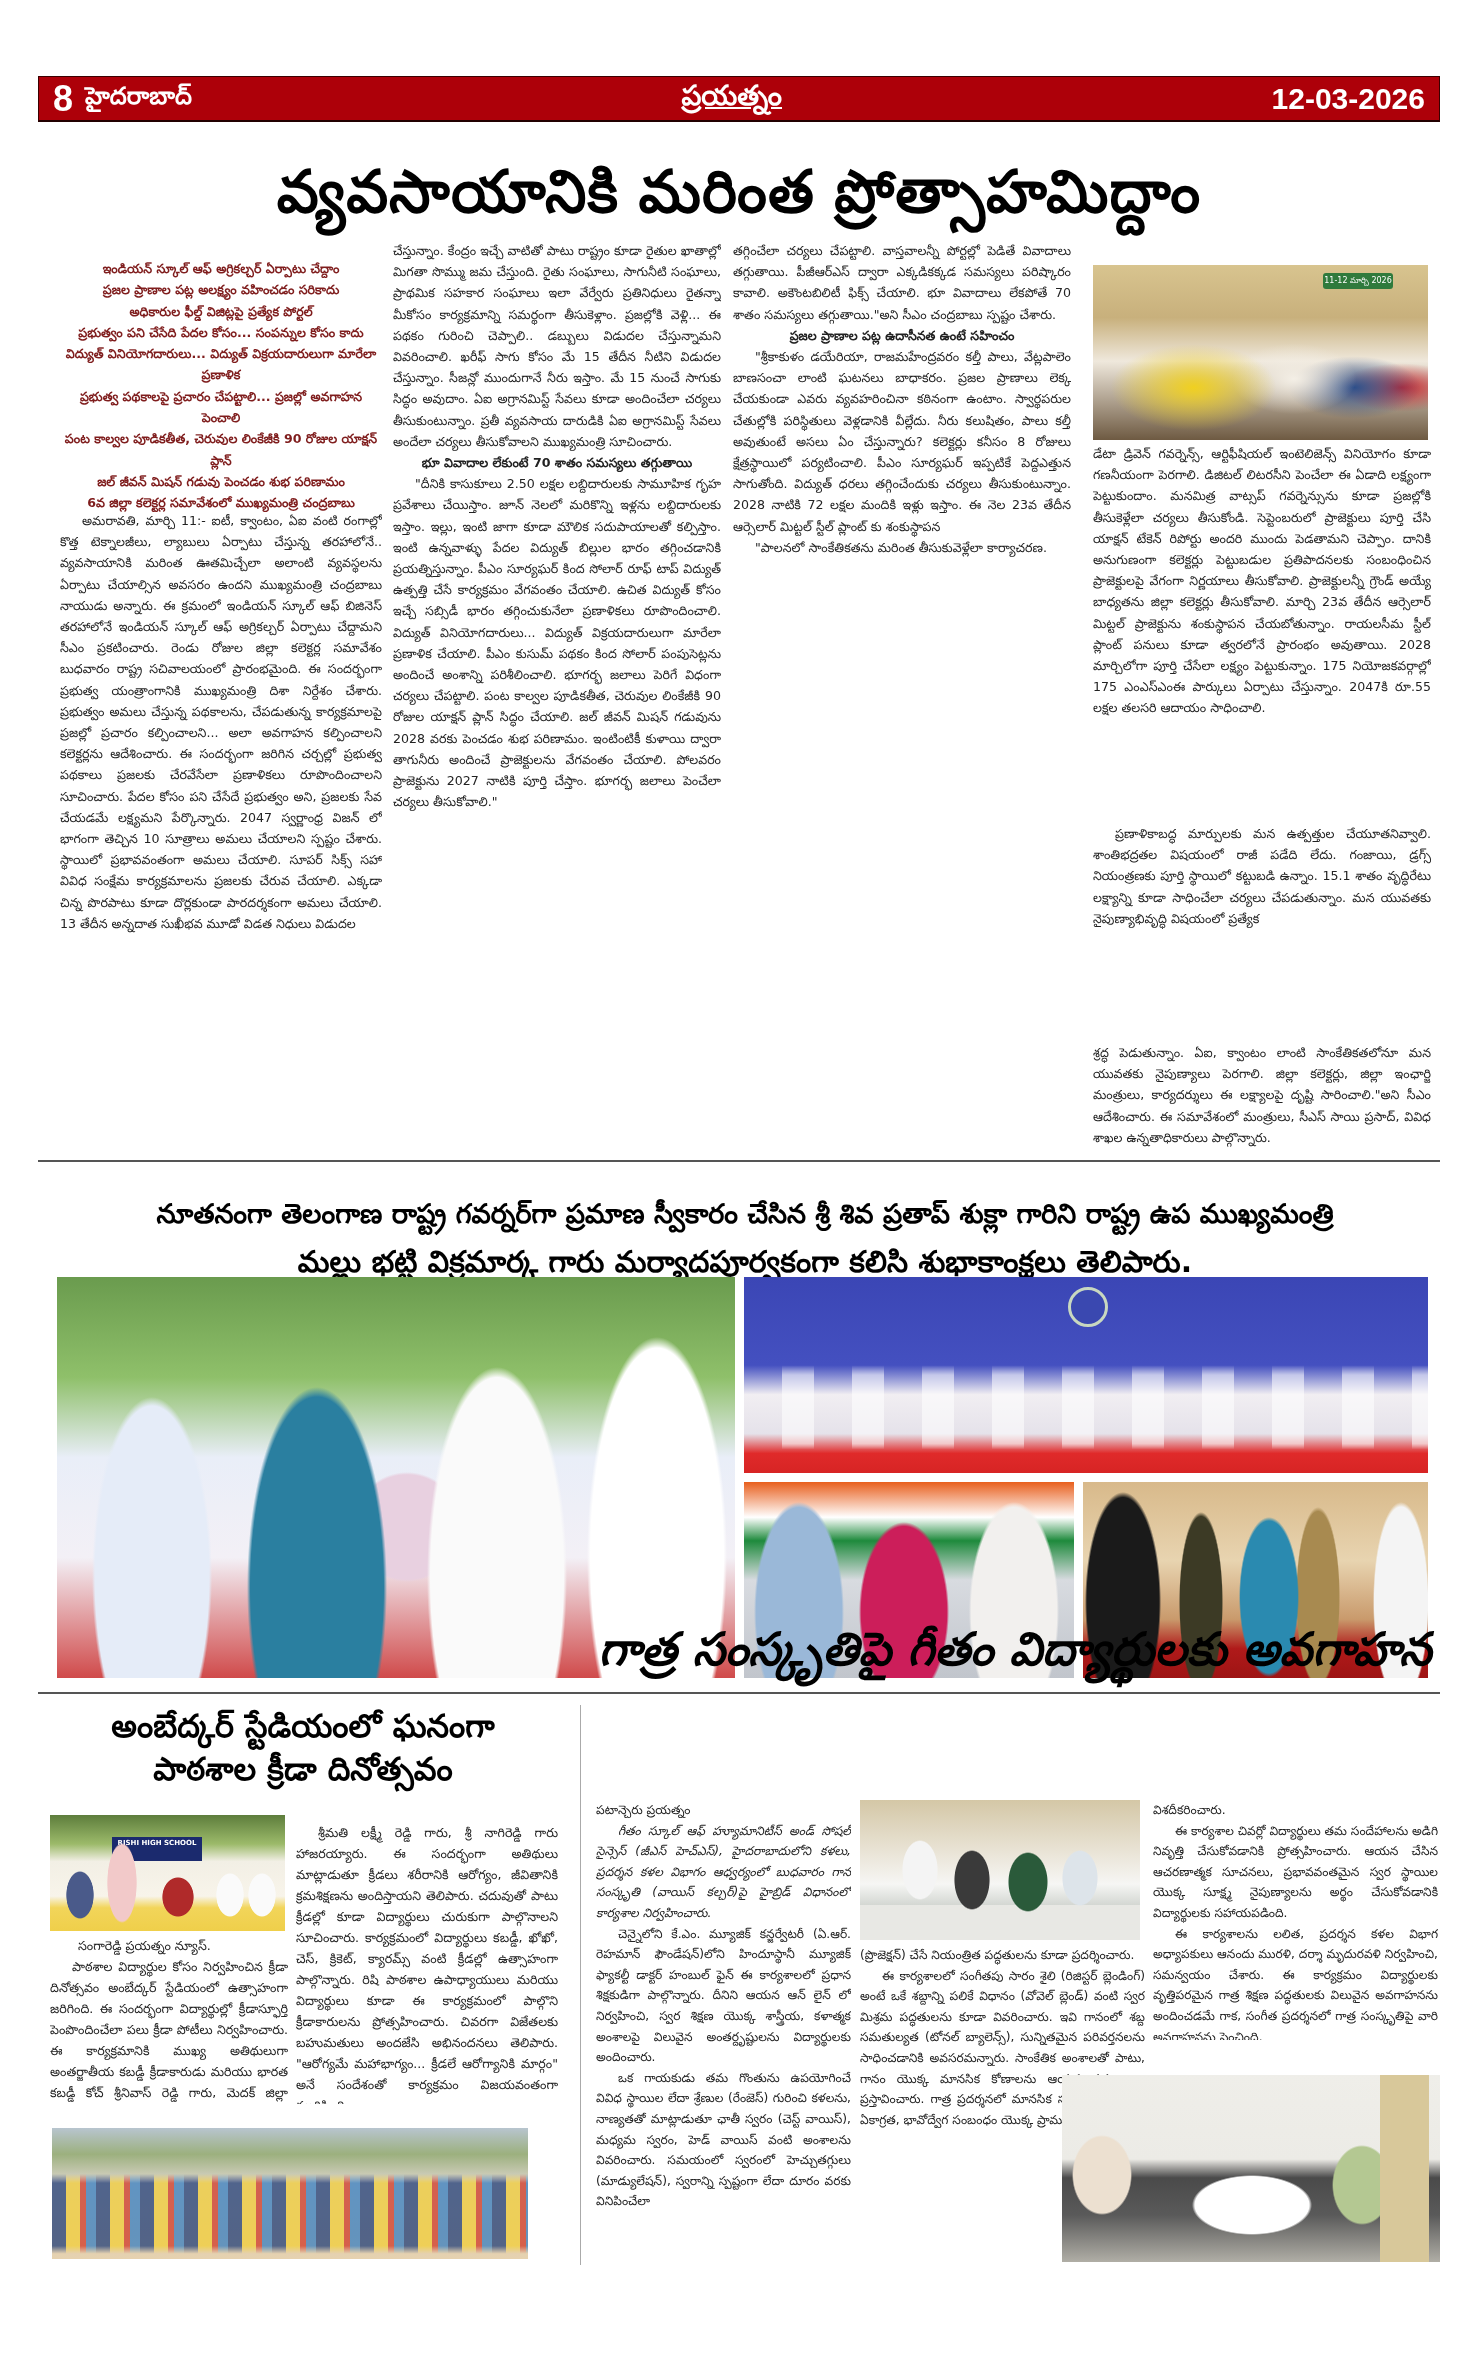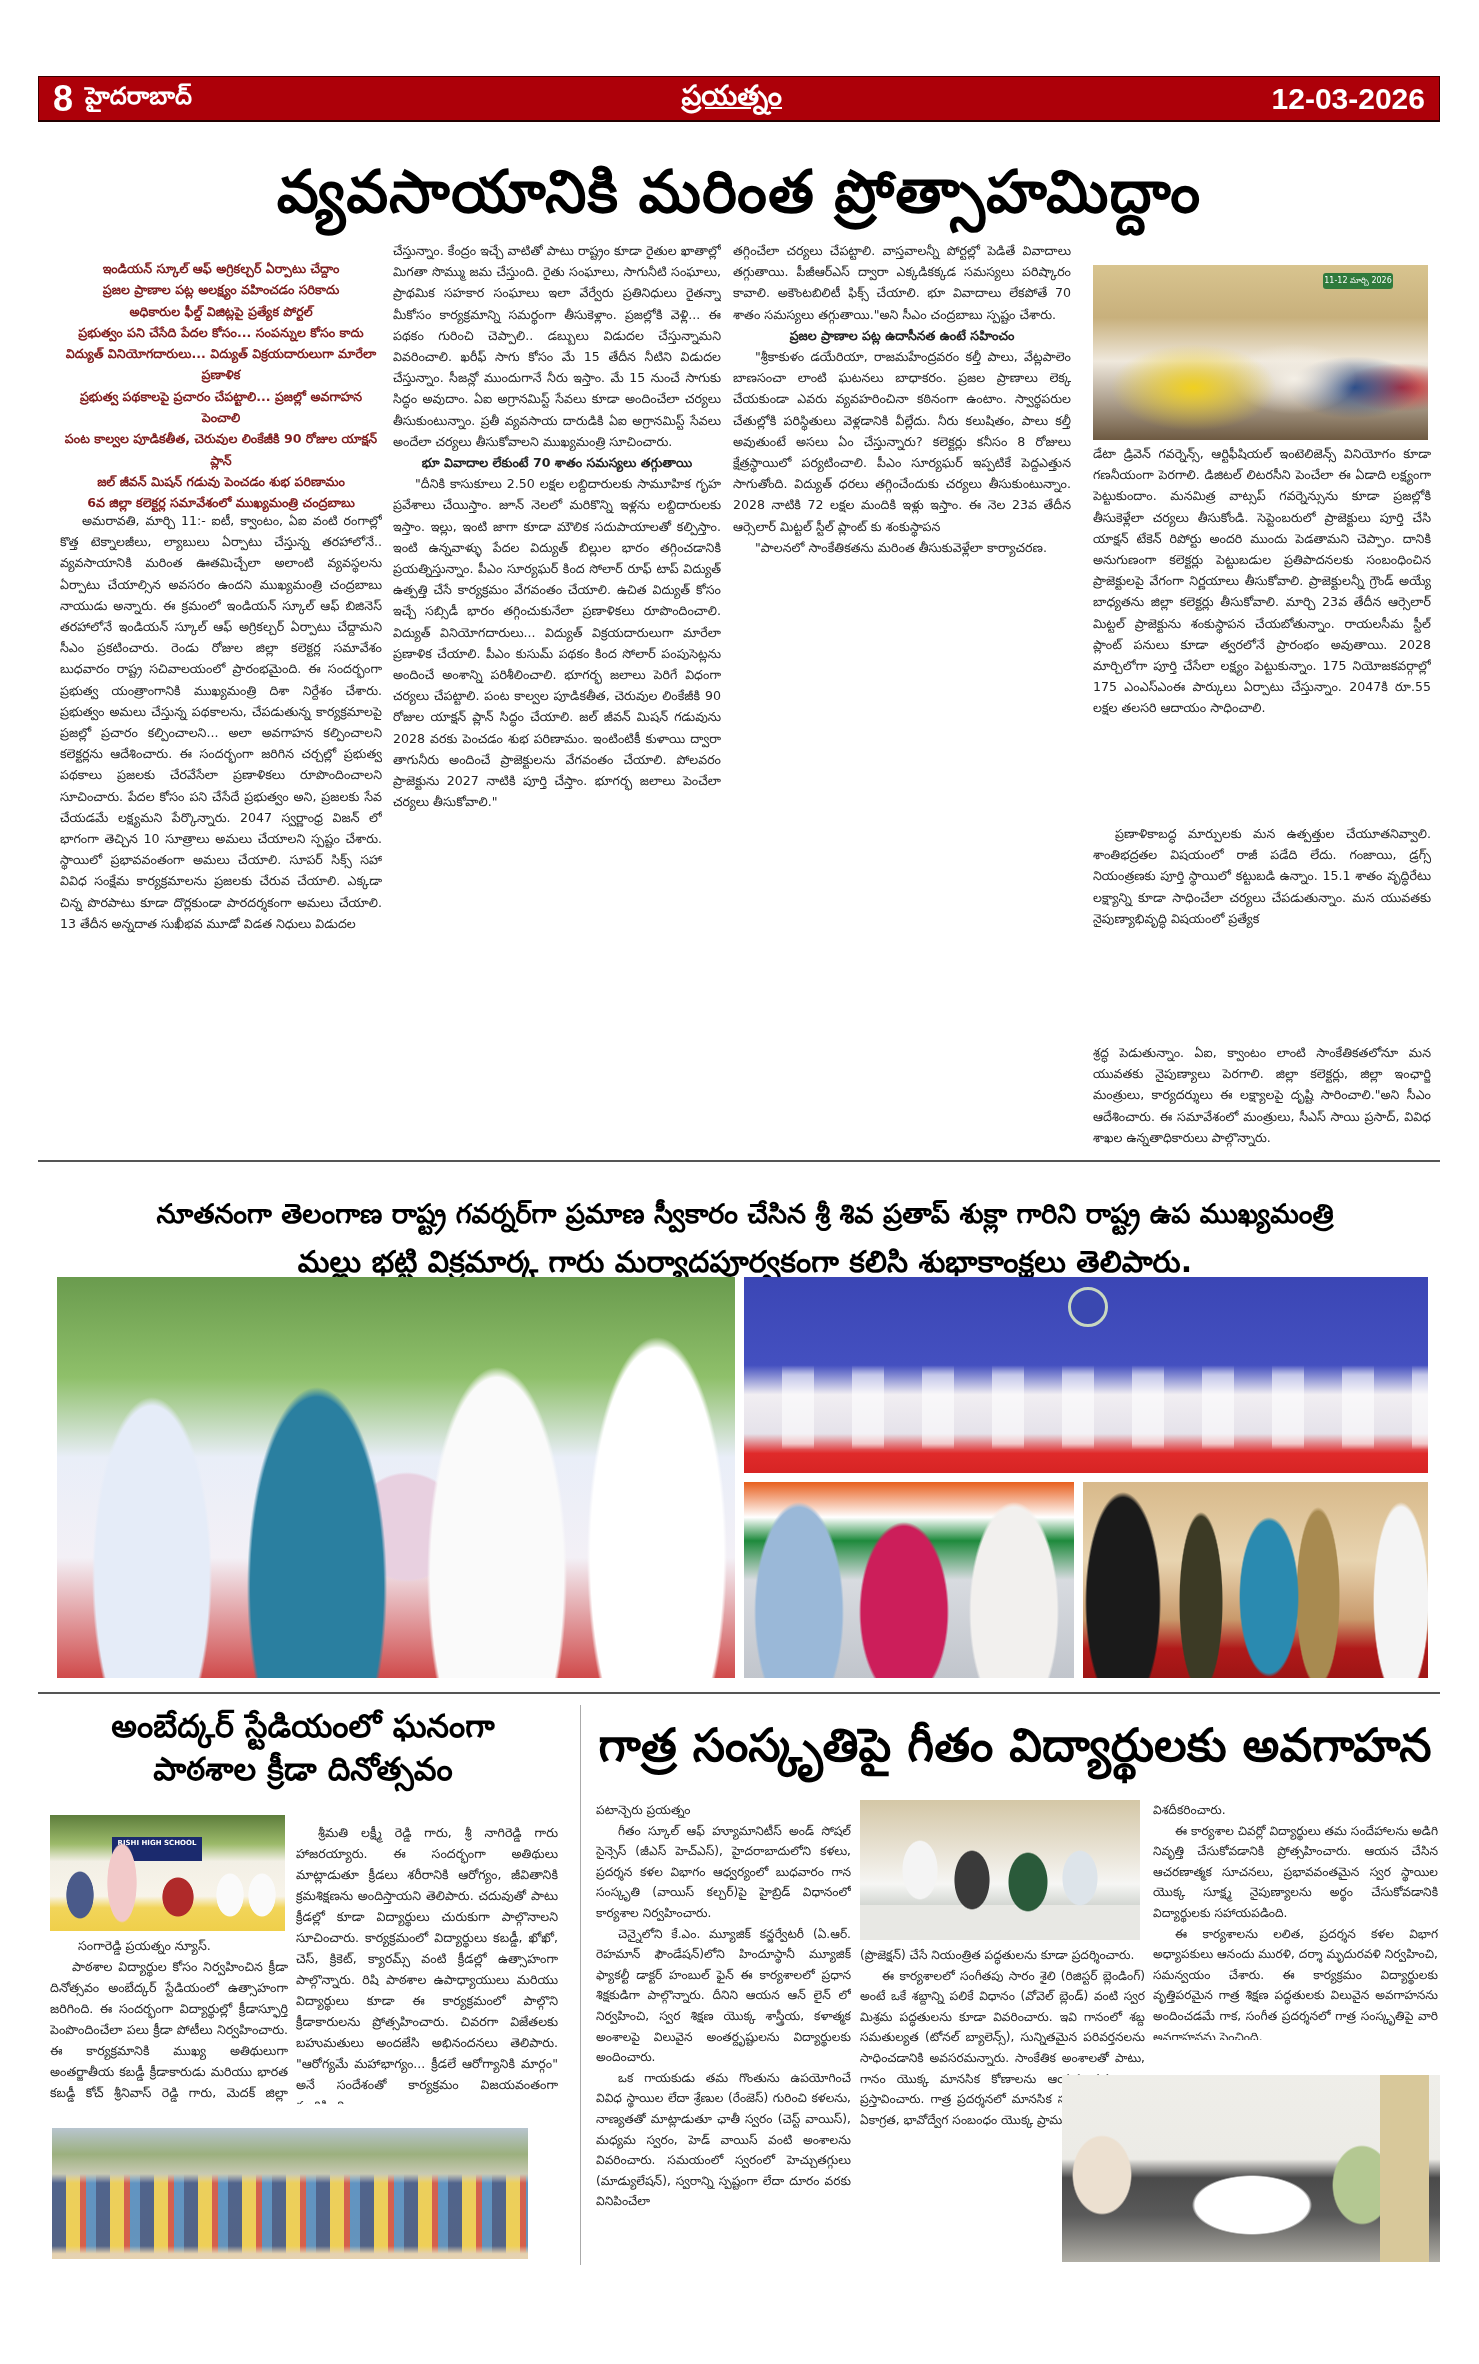--- a/index.html
+++ b/index.html
@@ -181,25 +181,25 @@
 <div class="photo" style="left:52px; top:2128px; width:476px; height:131px; background: linear-gradient(180deg,#b8c5cf 0%, #9cb07e 20%, #d7d2c5 40%, #e0cfb0 80%, #e6d2b0 100%);">
   <div class="shade" style="background:
       repeating-linear-gradient(90deg, #24407a 0 14px, #f3cf3a 14px 28px, #d23b2a 28px 34px, #3a80c2 34px 44px);
       opacity:.75;
       mask: linear-gradient(180deg, transparent 0 35%, #000 42% 90%, transparent 96%);
       -webkit-mask: linear-gradient(180deg, transparent 0 35%, #000 42% 90%, transparent 96%);"></div>
 </div>
 
 <div class="vrule" style="left:580px; top:1705px; height:560px;"></div>
 
-<div class="sec-head" style="left:590px; top:1705px; width:850px; font-size:46px; line-height:80px;">గాత్ర సంస్కృతిపై గీతం విద్యార్థులకు అవగాహన</div>
+<div class="sec-head" style="left:590px; top:1609px; width:850px; font-size:46px; line-height:80px;font-style:italic;">గాత్ర సంస్కృతిపై గీతం విద్యార్థులకు అవగాహన</div>
 
 <div class="caption" style="left:596px; top:1800px; width:255px; height:462px; overflow:hidden; font-size:12.2px; line-height:20.6px;">
   <p>పటాన్చెరు ప్రయత్నం</p>
-  <p style="text-indent:22px;">గీతం స్కూల్ ఆఫ్ హ్యూమానిటీస్ అండ్ సోషల్ సైన్సెస్ (జీఎస్ హెచ్ఎస్), హైదరాబాదులోని కళలు, ప్రదర్శన కళల విభాగం ఆధ్వర్యంలో బుధవారం గాన సంస్కృతి (వాయిస్ కల్చర్)పై హైబ్రిడ్ విధానంలో కార్యశాల నిర్వహించారు.</p>
+  <p style="text-indent:22px;font-style:italic;">గీతం స్కూల్ ఆఫ్ హ్యూమానిటీస్ అండ్ సోషల్ సైన్సెస్ (జీఎస్ హెచ్ఎస్), హైదరాబాదులోని కళలు, ప్రదర్శన కళల విభాగం ఆధ్వర్యంలో బుధవారం గాన సంస్కృతి (వాయిస్ కల్చర్)పై హైబ్రిడ్ విధానంలో కార్యశాల నిర్వహించారు.</p>
   <p style="text-indent:22px;">చెన్నైలోని కే.ఎం. మ్యూజిక్ కన్జర్వేటరీ (ఏ.ఆర్. రెహమాన్ ఫౌండేషన్)లోని హిందూస్థానీ మ్యూజిక్ ఫ్యాకల్టీ డాక్టర్ హంబుల్ ఫైన్ ఈ కార్యశాలలో ప్రధాన శిక్షకుడిగా పాల్గొన్నారు. దీనిని ఆయన ఆన్ లైన్ లో నిర్వహించి, స్వర శిక్షణ యొక్క శాస్త్రీయ, కళాత్మక అంశాలపై విలువైన అంతర్దృష్టులను విద్యార్థులకు అందించారు.</p>
   <p style="text-indent:22px;">ఒక గాయకుడు తమ గొంతును ఉపయోగించే వివిధ స్థాయిల లేదా శ్రేణుల (రేంజెస్) గురించి కళలను, నాణ్యతతో మాట్లాడుతూ ఛాతీ స్వరం (చెస్ట్ వాయిస్), మధ్యమ స్వరం, హెడ్ వాయిస్ వంటి అంశాలను వివరించారు. సమయంలో స్వరంలో హెచ్చుతగ్గులు (మాడ్యులేషన్), స్వరాన్ని స్పష్టంగా లేదా దూరం వరకు వినిపించేలా</p>
 </div>
 
 <div class="photo" style="left:860px; top:1800px; width:280px; height:140px; background: linear-gradient(180deg,#d4c7a6 0%, #ebe6da 40%, #f6f6f4 60%, #9aa29a 100%);">
   <div class="shade" style="background:
       radial-gradient(ellipse 18px 30px at 60px 70px, #f4f4f4 0 95%, transparent 100%),
       radial-gradient(ellipse 18px 30px at 112px 80px, #3a3a3a 0 95%, transparent 100%),
       radial-gradient(ellipse 20px 30px at 168px 82px, #2a5a3a 0 95%, transparent 100%),
       radial-gradient(ellipse 18px 28px at 220px 78px, #dde4ea 0 95%, transparent 100%),

